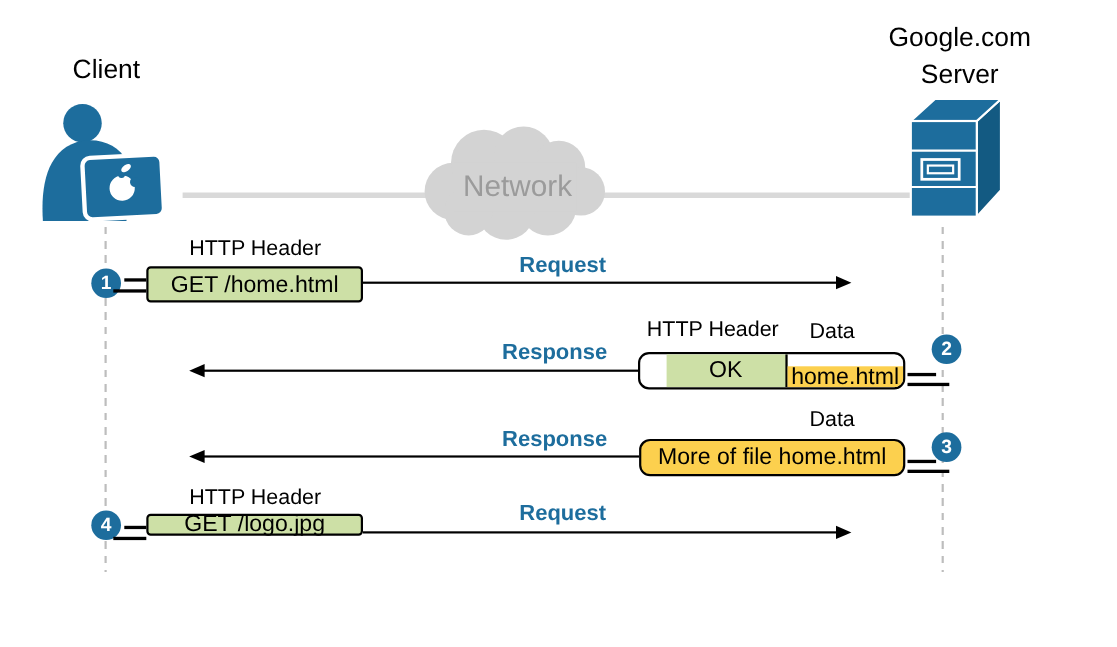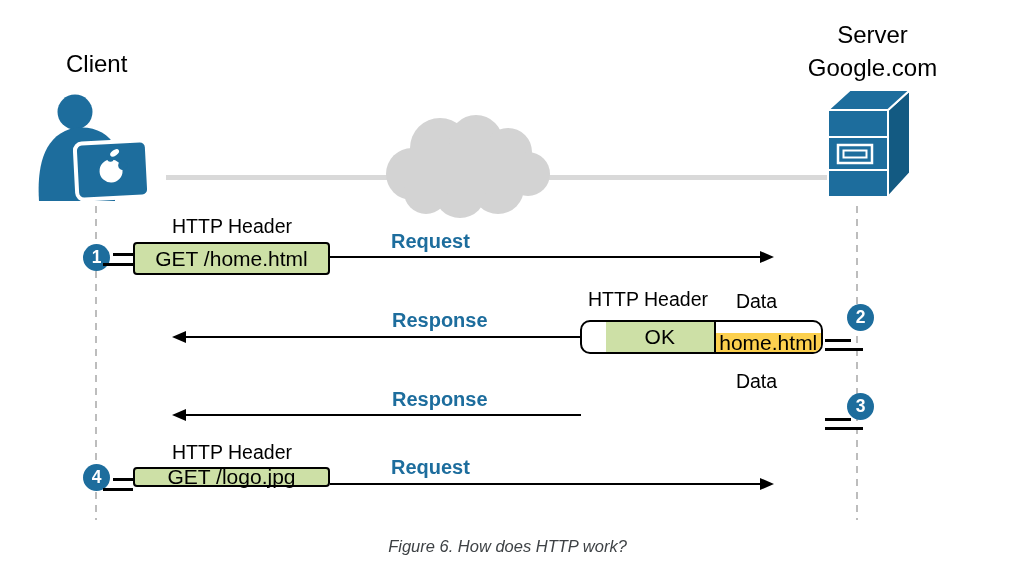--- a/index.html
+++ b/index.html
@@ -74,21 +74,21 @@
   .arrow-head.left{border-right:14px solid var(--ink);}
   .a1-line{left:330px;top:255.75px;width:431px;}
   .a1-head{left:760px;top:250.5px;}
   .a2-line{left:185px;top:335.75px;width:395px;}
   .a2-head{left:172px;top:330.5px;}
   .a3-line{left:185px;top:413.75px;width:396px;}
   .a3-head{left:172px;top:408.5px;}
   .a4-line{left:330px;top:482.75px;width:431px;}
   .a4-head{left:760px;top:477.5px;}
 
-  .arrow-label{position:absolute;font-size:20px;font-weight:bold;color:var(--accent-blue);text-align:left;width:160px;}
+  .arrow-label{position:absolute;font-size:20px;font-weight:bold;color:var(--accent-blue);text-align:right;width:160px;}
   .al1{left:391px;top:230px;}
   .al2{left:392px;top:309px;}
   .al3{left:392px;top:388px;}
   .al4{left:391px;top:456px;}
 
   .caption{position:absolute;left:0;top:537px;width:100%;text-align:center;font-size:16.5px;font-style:italic;color:var(--caption-gray);}
 </style>
 </head>
 <body>
 
@@ -102,40 +102,41 @@
       <circle cx="62" cy="40" r="30"></circle>
       <circle cx="98" cy="34" r="27"></circle>
       <circle cx="130" cy="44" r="24"></circle>
       <circle cx="150" cy="66" r="22"></circle>
       <circle cx="120" cy="80" r="26"></circle>
       <circle cx="82" cy="84" r="26"></circle>
       <circle cx="48" cy="84" r="22"></circle>
       <rect x="34" y="40" width="112" height="44"></rect>
     </g>
   </svg>
+  <div class="network-label">Network</div>
 
   <div class="lifeline client"></div>
   <div class="lifeline server"></div>
 
   <div class="client-label">Client</div>
   <svg class="client-icon" width="122" height="118" viewBox="0 0 122 118">
     <circle cx="45" cy="28" r="17.5" fill="#1d6d9d"></circle>
     <path d="M9 117 C7 86 12 54 40 45 C60 40 78 48 85 62 L85 117 Z" fill="#1d6d9d"></path>
     <g transform="rotate(-3 82 86)">
       <rect x="46" y="58" width="72" height="56" rx="7" fill="#1d6d9d" stroke="#fff" stroke-width="4"></rect>
       <circle cx="81" cy="87" r="11.5" fill="#fff"></circle>
       <circle cx="81" cy="74.5" r="3.2" fill="#1d6d9d"></circle>
       <circle cx="93" cy="82" r="4.6" fill="#1d6d9d"></circle>
       <ellipse cx="85.5" cy="69" rx="5" ry="2.8" fill="#fff" transform="rotate(-32 85.5 69)"></ellipse>
     </g>
   </svg>
 
   <div class="server-label">
+    <div>Google.com</div>
     <div>Server</div>
-    <div>Google.com</div>
   </div>
   <svg class="server-icon" width="90" height="124" viewBox="0 0 90 124">
     <polygon points="66,27 88,7 88,90 66,114" fill="#135a82" stroke="#fff" stroke-width="2" stroke-linejoin="round"></polygon>
     <polygon points="6,27 66,27 88,7 28,7" fill="#1d6d9d" stroke="#fff" stroke-width="2" stroke-linejoin="round"></polygon>
     <rect x="6" y="27" width="60" height="87" fill="#1d6d9d" stroke="#fff" stroke-width="2"></rect>
     <line x1="6" y1="54" x2="66" y2="54" stroke="#fff" stroke-width="2"></line>
     <line x1="6" y1="87" x2="66" y2="87" stroke="#fff" stroke-width="2"></line>
     <rect x="16" y="62" width="34" height="18" fill="none" stroke="#fff" stroke-width="2.5"></rect>
     <rect x="21.5" y="67.5" width="23" height="7" fill="none" stroke="#fff" stroke-width="2"></rect>
   </svg>
@@ -157,30 +158,30 @@
     <div class="cell-d">home.html</div>
   </div>
   <div class="speed" style="left:825px;top:339px;width:26px;"></div>
   <div class="speed" style="left:825px;top:348px;width:38px;"></div>
   <div class="arrow-line a2-line"></div>
   <div class="arrow-head left a2-head"></div>
   <div class="arrow-label al2">Response</div>
 
   <div class="badge b3">3</div>
   <div class="mini-label dt3">Data</div>
+  <div class="box3">More of file home.html</div>
   <div class="speed" style="left:825px;top:418px;width:26px;"></div>
   <div class="speed" style="left:825px;top:427px;width:38px;"></div>
   <div class="arrow-line a3-line"></div>
   <div class="arrow-head left a3-head"></div>
   <div class="arrow-label al3">Response</div>
 
   <div class="badge b4">4</div>
   <div class="mini-label hh4">HTTP Header</div>
   <div class="speed" style="left:113px;top:478px;width:20px;"></div>
   <div class="speed" style="left:103px;top:488px;width:30px;"></div>
   <div class="msg-box box4">GET /logo.jpg</div>
   <div class="arrow-line a4-line"></div>
   <div class="arrow-head right a4-head"></div>
   <div class="arrow-label al4">Request</div>
 
-  <div class="caption">Figure 6. How does HTTP work?</div>
 
 </div>
 
 </body></html>

